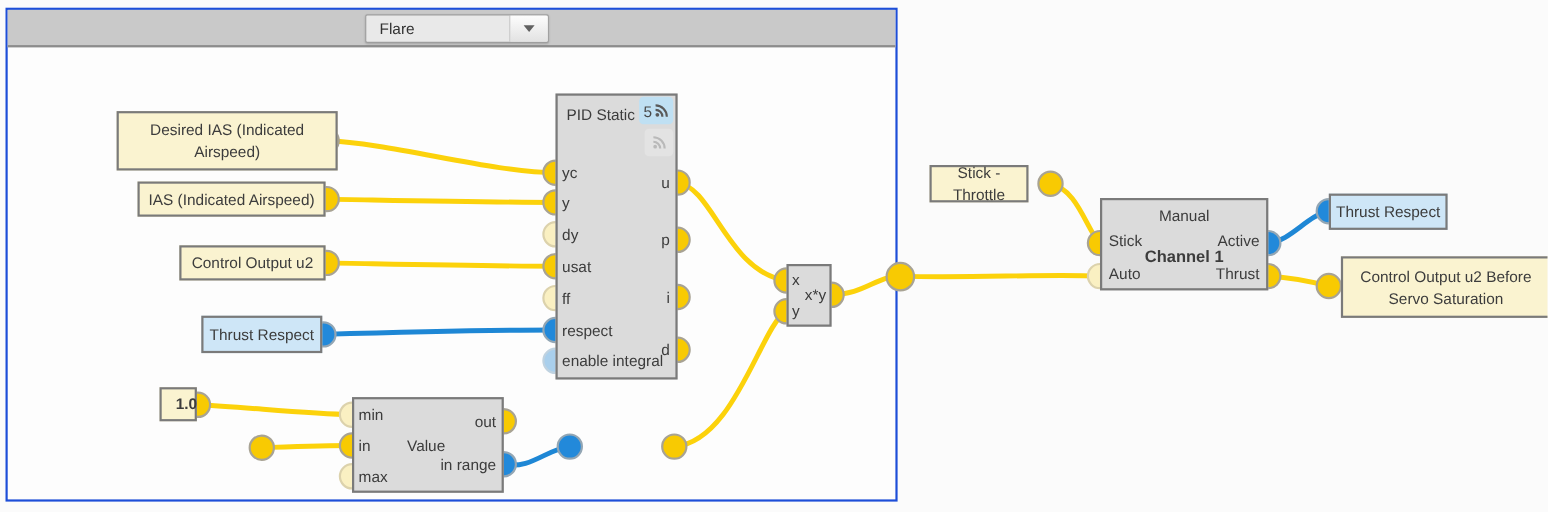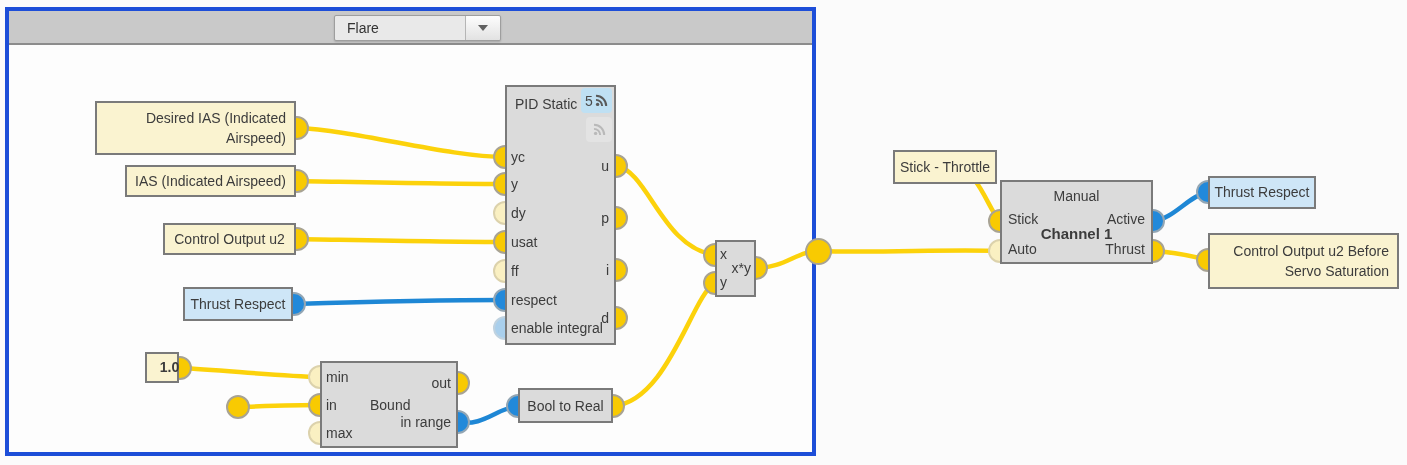--- a/index.html
+++ b/index.html
@@ -1,21 +1,21 @@
 <!DOCTYPE html>
 <html><head>
 <meta charset="utf-8">
 <style>
   html,body{margin:0;padding:0;background:#FBFBFB;}
   .stage{position:relative;width:1407px;height:465px;background:#FBFBFB;
          font-family:"Liberation Sans",sans-serif;color:#3C3C3C;overflow:hidden;}
 
   
   .flare-group{position:absolute;left:5px;top:7px;width:811px;height:449px;
-               background:#FDFDFD;border:4px solid #1d4ed8;box-sizing:border-box;z-index:1;}
+               background:#FDFDFD;border:2px solid #1d4ed8;box-sizing:border-box;z-index:1;}
   .flare-titlebar{position:absolute;left:0;top:0;right:0;height:32px;background:#C9C9C9;
                   border-bottom:2px solid #8C8C8C;}
   .combo{position:absolute;left:325px;top:4px;width:167px;height:26px;background:#E9E9E9;
          border:1px solid #9E9E9E;border-radius:2px;display:flex;align-items:center;
          box-shadow:0 1px 2px rgba(0,0,0,.18);box-sizing:border-box;}
   .combo-text{flex:1;padding-left:12px;font-size:14px;color:#333;}
   .combo-btn{width:34px;height:100%;border-left:1px solid #B5B5B5;
              background:linear-gradient(#FDFDFD,#E2E2E2);display:flex;align-items:center;
              justify-content:center;border-radius:0 2px 2px 0;}
   .combo-arrow{width:0;height:0;border-left:5px solid transparent;border-right:5px solid transparent;
@@ -32,21 +32,21 @@
   .port.gold{background:#F8CA02;border:2px solid #A8A394;}
   .port.pale{background:#FAF0C2;border:2px solid #DCD2AC;}
   .port.blue{background:#2289DA;border:2px solid #93A6B4;}
   .port.bluepale{background:#A9CFEC;border:2px solid #BFD2E0;}
   .port.junction{width:27px;height:27px;z-index:5;}
 
   
   .node{position:absolute;z-index:5;box-sizing:border-box;}
   .src{background:#FAF3D0;border:2px solid #7A7A7A;display:flex;align-items:center;
        justify-content:center;font-size:14px;text-align:center;line-height:1.45;}
-  .src.la{justify-content:flex-start;text-align:right;padding:3px 8px;}
+  .src.la{justify-content:flex-start;text-align:center;padding:3px 8px;margin-left:11px;}
   .src.blue-src{background:#CEE6F7;}
   .src.bold{font-weight:bold;}
   .blk{background:#DBDBDB;border:2px solid #7A7A7A;font-size:14px;}
   .blk .lbl{position:absolute;white-space:nowrap;}
   .blk .title-c{position:absolute;left:0;right:0;text-align:center;}
   .badge{position:absolute;border-radius:4px;display:flex;align-items:center;
          justify-content:center;gap:2px;font-size:14px;color:#4A4A4A;}
   .badge.pub{background:#BFE0F3;}
   .badge.sub{background:#E3E3E3;}
 </style>
@@ -133,21 +133,21 @@
   </div>
   <div class="node src" style="left:163px;top:223px;width:133px;height:32px;">
     <span>Control Output u2</span>
   </div>
   <div class="node src blue-src" style="left:183px;top:287px;width:110px;height:34px;">
     <span>Thrust Respect</span>
   </div>
   <div class="node src bold" style="left:145px;top:352px;width:34px;height:31px;padding-left:15px;">
     <span>1.0</span>
   </div>
-  <div class="node src" style="left:845px;top:150px;width:104px;height:34px;margin-left:48px;">
+  <div class="node src" style="left:845px;top:150px;width:90px;height:34px;">
     <span>Stick - Throttle</span>
   </div>
   <div class="node src blue-src" style="left:1208px;top:176px;width:108px;height:33px;">
     <span>Thrust Respect</span>
   </div>
   <div class="node src la" style="left:1208px;top:233px;width:191px;height:56px;">
     <span>Control Output u2 Before Servo Saturation</span>
   </div>
 
   <div class="node blk" style="left:505px;top:85px;width:111px;height:260px;">
@@ -177,28 +177,25 @@
     <span class="lbl" style="right:5px;top:71px;">u</span>
     <span class="lbl" style="right:5px;top:123px;">p</span>
     <span class="lbl" style="right:5px;top:175px;">i</span>
     <span class="lbl" style="right:5px;top:223px;">d</span>
   </div>
 
   <div class="node blk" style="left:320px;top:361px;width:138px;height:87px;">
     <span class="lbl" style="left:4px;top:6px;">min</span>
     <span class="lbl" style="left:4px;top:34px;">in</span>
     <span class="lbl" style="left:4px;top:62px;">max</span>
-    <span class="lbl" style="left:48px;top:34px;">Bound</span>
+    <span class="lbl" style="left:48px;top:34px;">Value</span>
     <span class="lbl" style="right:5px;top:12px;">out</span>
     <span class="lbl" style="right:5px;top:51px;">in range</span>
   </div>
 
-  <div class="node blk" style="left:518px;top:388px;width:95px;height:35px;display:flex;align-items:center;justify-content:center;">
-    <span>Bool to Real</span>
-  </div>
 
   <div class="node blk" style="left:715px;top:240px;width:41px;height:57px;">
     <span class="lbl" style="left:3px;top:4px;">x</span>
     <span class="lbl" style="left:3px;top:32px;">y</span>
     <span class="lbl" style="right:3px;top:18px;">x*y</span>
   </div>
 
   <div class="node blk" style="left:1000px;top:180px;width:153px;height:84px;">
     <span class="title-c" style="top:6px;">Manual</span>
     <span class="lbl" style="left:6px;top:29px;">Stick</span>

